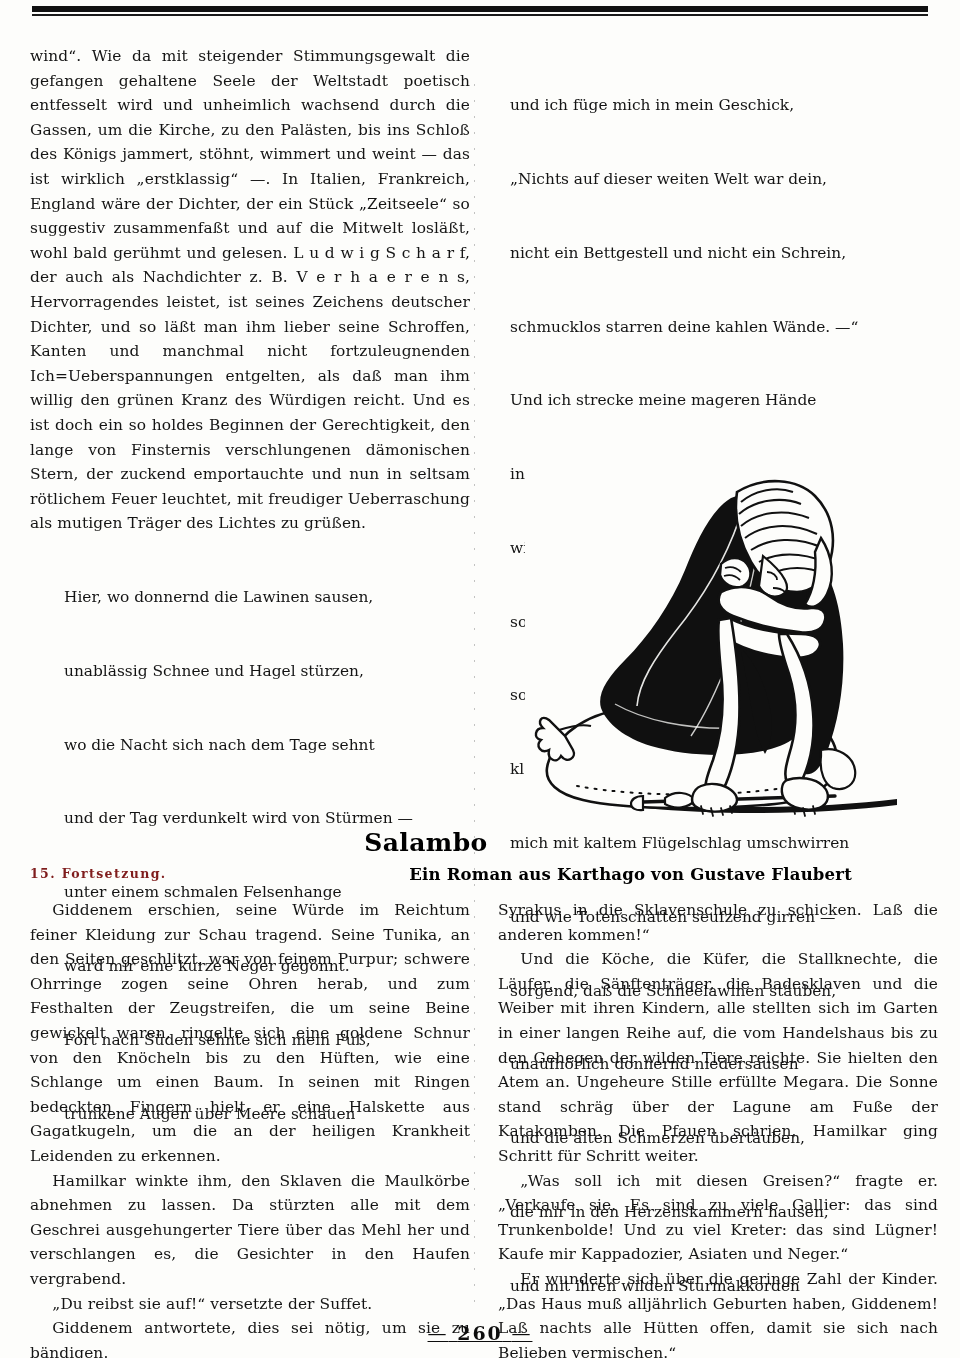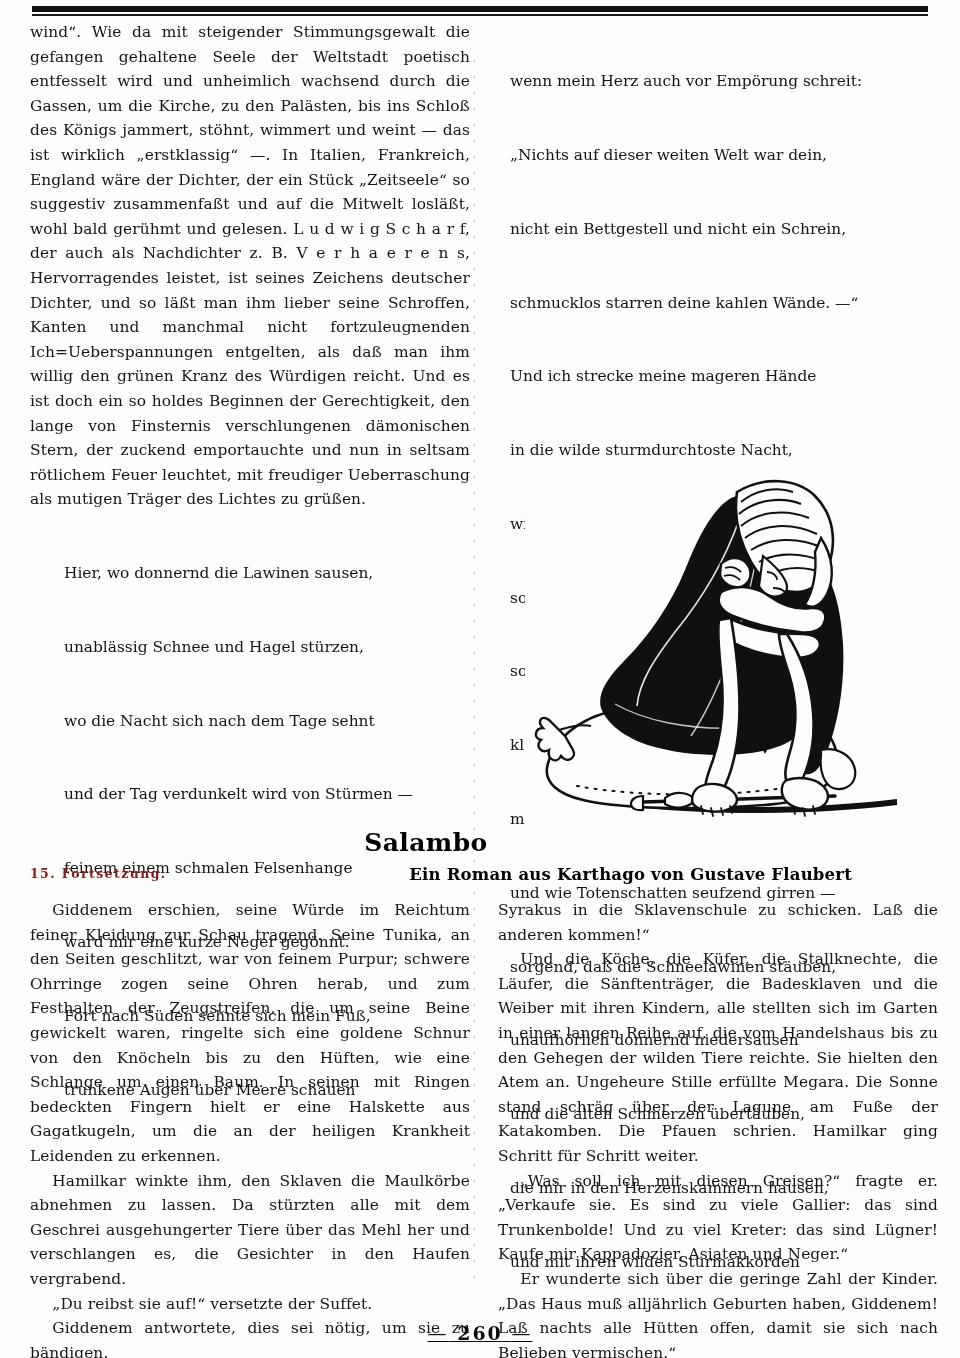--- a/index.html
+++ b/index.html
@@ -36,21 +36,21 @@
   .rule-thin {
     height: 2px;
     background: #1a1a1a;
     width: 100%;
   }
 
   
   .cols {
     position: absolute;
     left: 0;
-    top: 20px;
+    top: 44px;
     width: 864px;
     height: 1270px;
   }
   .col {
     position: absolute;
     top: 0;
     width: 440px;
   }
   .col-left  { left: 30px; }
   .col-right { left: 498px; }
@@ -206,35 +206,35 @@
       <div class="prose">
         <p class="noindent">wind“.  Wie da mit steigender Stimmungsgewalt die gefangen gehaltene Seele der Weltstadt poetisch entfesselt wird und unheimlich wachsend durch die Gassen, um die Kirche, zu den Palästen, bis ins Schloß des Königs jammert, stöhnt, wimmert und weint — das ist wirklich „erstklassig“ —.  In Italien, Frankreich, England wäre der Dichter, der ein Stück „Zeitseele“ so suggestiv zusammenfaßt und auf die Mitwelt losläßt, wohl bald gerühmt und gelesen.  L u d w i g  S c h a r f, der auch als Nachdichter z. B. V e r h a e r e n s, Hervorragendes leistet, ist seines Zeichens deutscher Dichter, und so läßt man ihm lieber seine Schroffen, Kanten und manchmal nicht fortzuleugnenden Ich=Ueberspannungen entgelten, als daß man ihm willig den grünen Kranz des Würdigen reicht.  Und es ist doch ein so holdes Beginnen der Gerechtigkeit, den lange von Finsternis verschlungenen dämonischen Stern, der zuckend emportauchte und nun in seltsam rötlichem Feuer leuchtet, mit freudiger Ueberraschung als mutigen Träger des Lichtes zu grüßen.</p>
       </div>
 
 
       <div class="poem poem-left">
         <span class="ln">Hier, wo donnernd die Lawinen sausen,</span>
         <span class="ln">unablässig Schnee und Hagel stürzen,</span>
         <span class="ln">wo die Nacht sich nach dem Tage sehnt</span>
         <span class="ln">und der Tag verdunkelt wird von Stürmen —</span>
-        <span class="ln">feinem einem schmalen Felsenhange</span>
+        <span class="ln">unter einem schmalen Felsenhange</span>
         <span class="ln">ward mir eine kurze Neger gegönnt.</span>
         <span class="ln">Fort nach Süden sehnte sich mein Fuß,</span>
         <span class="ln">trunkene Augen über Meere schauen</span>
         
         
         
       </div>
 
     </div>
 
     <div class="col col-right">
 
       <div class="poem poem-right">
-        <span class="ln">wenn mein Herz auch vor Empörung schreit:</span>
+        <span class="ln">und ich füge mich in mein Geschick,</span>
         <span class="ln">„Nichts auf dieser weiten Welt war dein,</span>
         <span class="ln">nicht ein Bettgestell und nicht ein Schrein,</span>
         <span class="ln">schmucklos starren deine kahlen Wände. —“</span>
         <span class="ln">Und ich strecke meine mageren Hände</span>
         <span class="ln">in die wilde sturmdurchtoste Nacht,</span>
         <span class="ln">wissend, daß mein Schicksal sorgend wacht,</span>
         <span class="ln">sorgend, daß die Wunden nie vernarben,</span>
         <span class="ln">sorgend, daß die Stunden, die mir starben,</span>
         <span class="ln">klagend meine Einsamkeit durchirren,</span>
         <span class="ln">mich mit kaltem Flügelschlag umschwirren</span>

